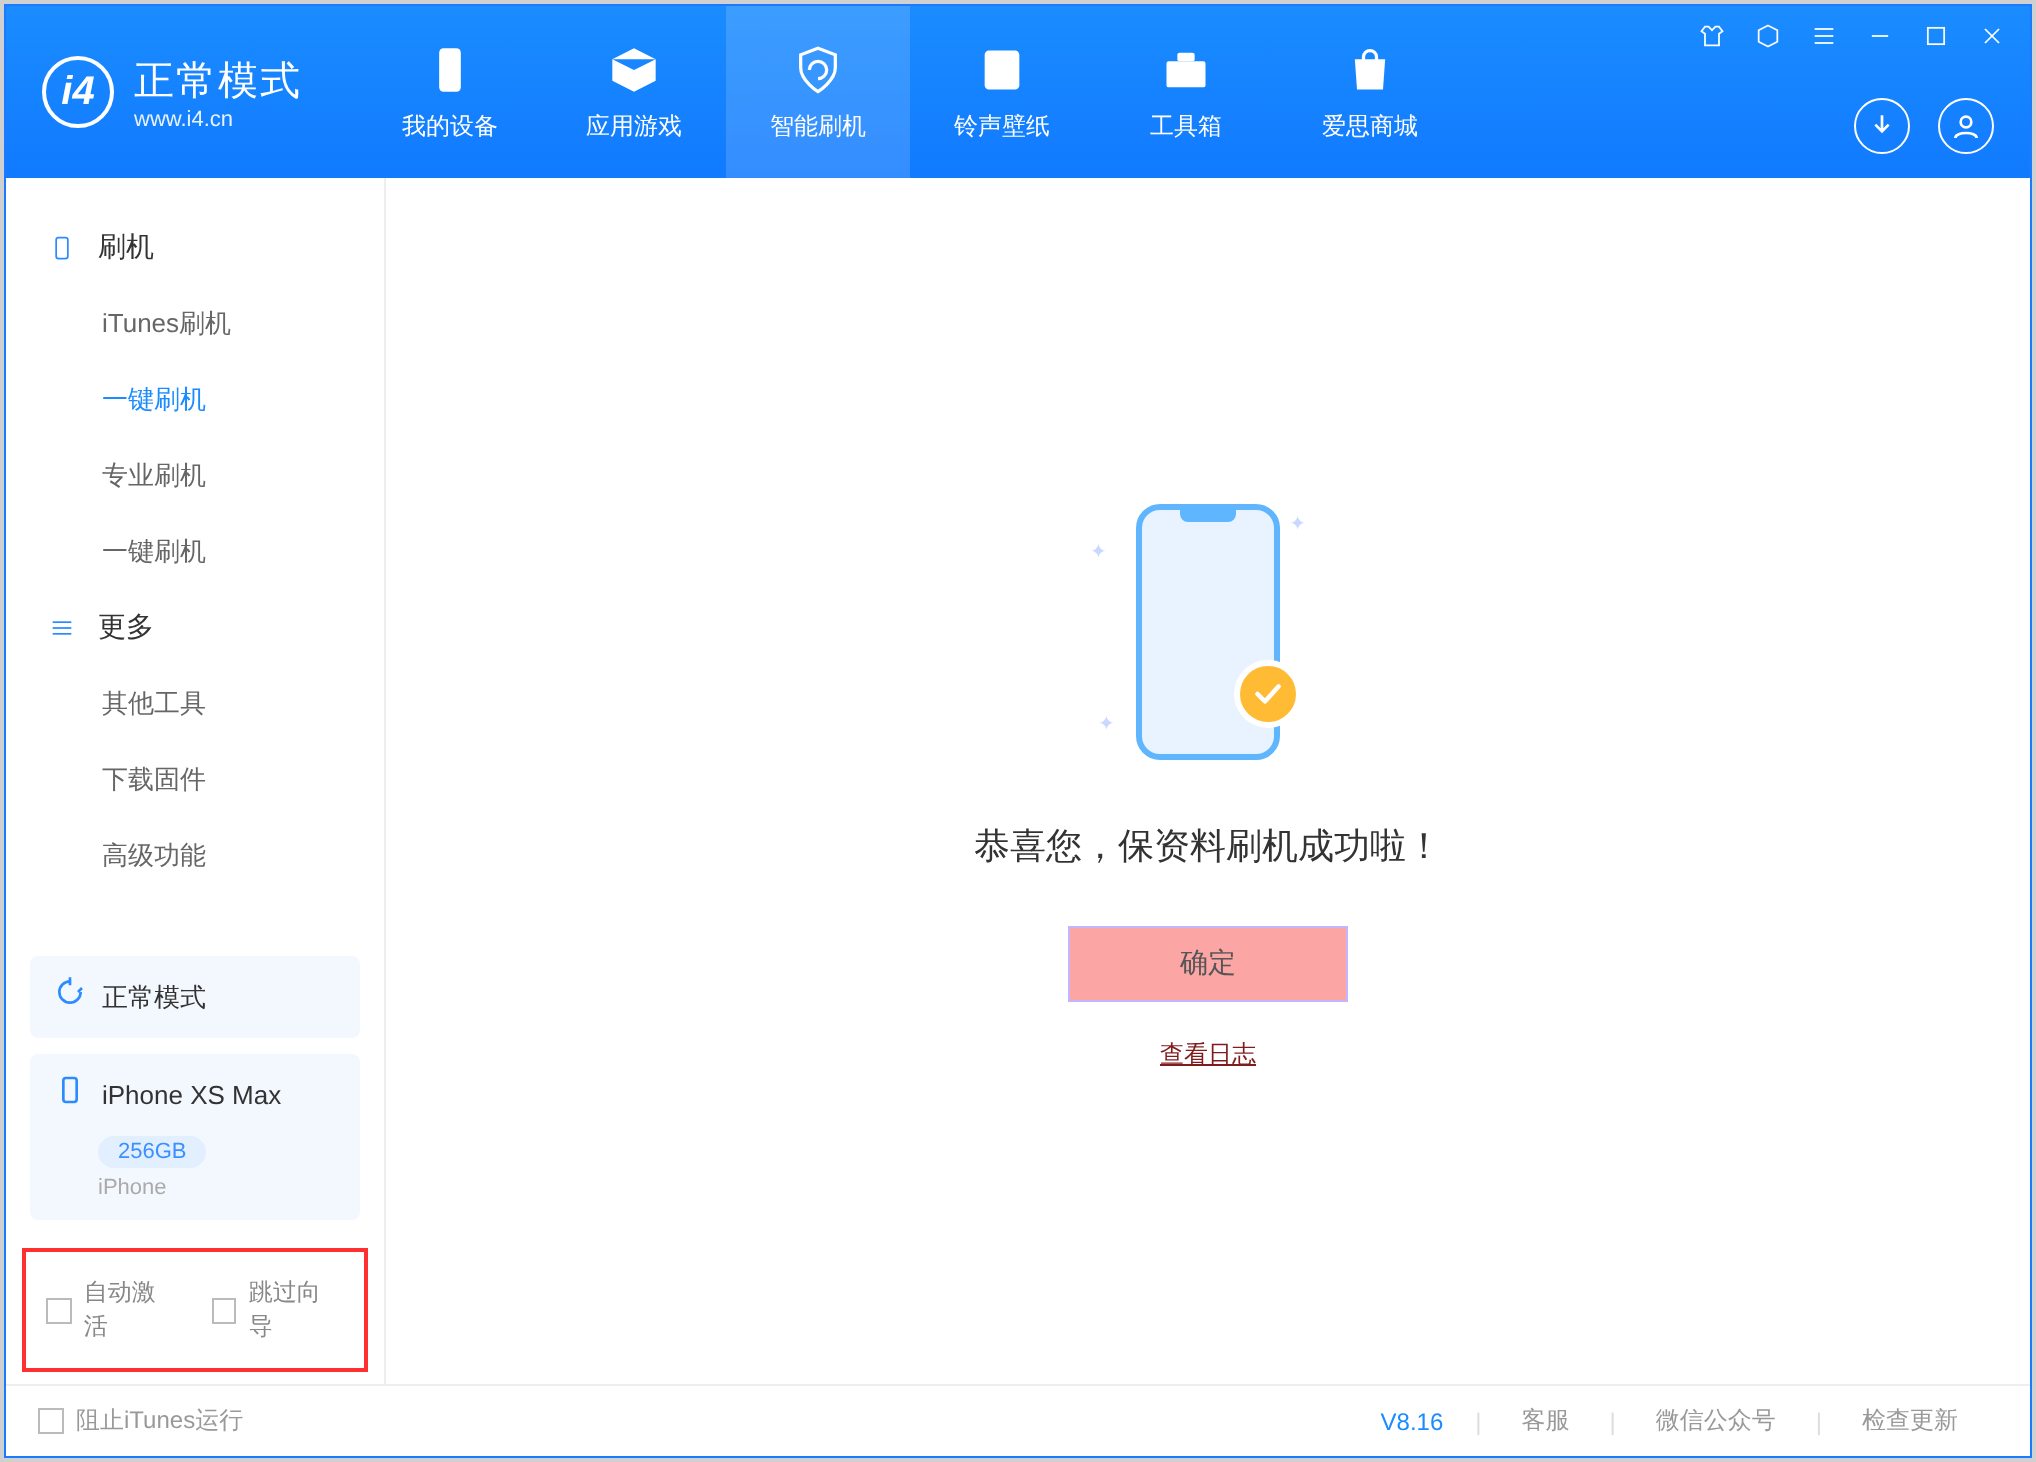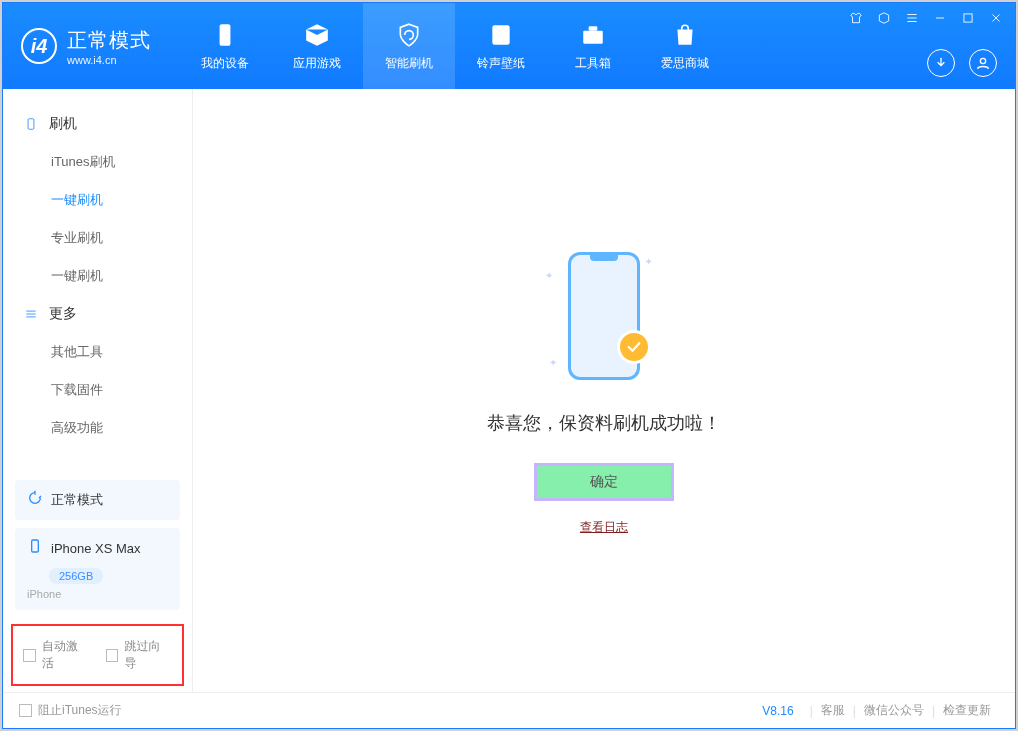--- a/index.html
+++ b/index.html
@@ -30,39 +30,39 @@
 .nav-section-title .sec-icon { width:16px; height:16px; margin-right:10px; display:flex; align-items:center; justify-content:center;}
 .nav-section-title svg { width:14px; height:14px; stroke:#2c8cff; fill:none; stroke-width:1.5;}
 .nav-item { padding: 10px 20px 10px 48px; font-size: 13px; color: #666; cursor: pointer; }
 .nav-item.active { color: #1a8cff; }
 .device-box { margin: 0 12px 8px 12px; background: #f3f8ff; border-radius: 4px; padding: 10px 12px; }
 .device-row { display: flex; align-items: center; gap: 8px; }
 .device-row svg { width:16px; height:16px; }
 .mode-label { font-size: 13px; color: #333; }
 .device-name { font-size: 13px; color: #333; font-weight: 500; }
 .storage-badge { display: inline-block; margin-top: 10px; background: #e1efff; color: #3b8fff; font-size: 11px; padding: 2px 10px; border-radius: 10px; margin-left: 22px;}
-.device-type { font-size: 11px; color: #aaa; margin-top: 4px;}
+.device-type { font-size: 11px; color: #aaa; margin-left: 22px; margin-top: 4px;}
 .checkbox-bar { border: 2px solid #ff3030; margin: 6px 8px; padding: 12px 10px; display: flex; gap: 16px; }
 .cb { display: flex; align-items: center; gap: 6px; font-size: 12px; color: #888; cursor:pointer;}
 .cb-box { width: 13px; height: 13px; border: 1px solid #bbb; }
 .main { flex: 1; display: flex; flex-direction: column; align-items: center; justify-content: center; }
 .phone-illustration { width: 130px; height: 140px; position: relative; margin-bottom: 25px; display:flex; align-items:center; justify-content:center;}
 .phone-body { width: 72px; height: 128px; border: 3px solid #5fb6ff; border-radius: 12px; background: #e8f3ff; position: relative;}
 .phone-notch { position:absolute; top:0; left:50%; transform:translateX(-50%); width:28px; height:6px; background:#5fb6ff; border-radius:0 0 4px 4px;}
 .check-badge { position: absolute; right: 18px; bottom: 22px; width: 34px; height: 34px; background: #ffbb33; border-radius: 50%; display: flex; align-items: center; justify-content: center; border:3px solid #fff;}
 .sparkle { position:absolute; font-size:10px; color:#c8d8ff;}
 .s1{top:24px; left:6px;} .s2{top:10px; right:16px;} .s3{bottom:18px; left:10px;}
 .success-text { font-size: 18px; color: #333; margin-bottom: 28px; }
-.ok-btn { width: 140px; height: 38px; border: 3px solid #c4b5fd; background: #86efac; color: #555; font-size: 14px; cursor: pointer; margin-bottom: 18px; }
+.ok-btn { width: 140px; height: 38px; border: 1px solid #c4b5fd; background: #fca5a5; color: #555; font-size: 14px; cursor: pointer; margin-bottom: 18px; }
 .log-link { font-size: 12px; color: #7f1d1d; text-decoration: underline; cursor: pointer; }
 .footer { height: 36px; border-top: 1px solid #eee; display: flex; align-items: center; padding: 0 16px; font-size: 12px; color: #999; }
 .footer .cb { color:#999; }
 .footer-spacer { flex: 1; }
 .version { color: #1a8cff; margin-right: 16px; }
-.flink { color: #999; cursor: pointer; padding:0 8px;}
+.flink { color: #999; cursor: pointer; padding:0 20px;}
 .fsep { color: #ddd; }
 </style>
 </head>
 <body>
 
 <div class="window">
   <div class="titlebar">
     <div class="logo">
       <div class="logo-icon">i4</div>
       <div class="logo-text">

